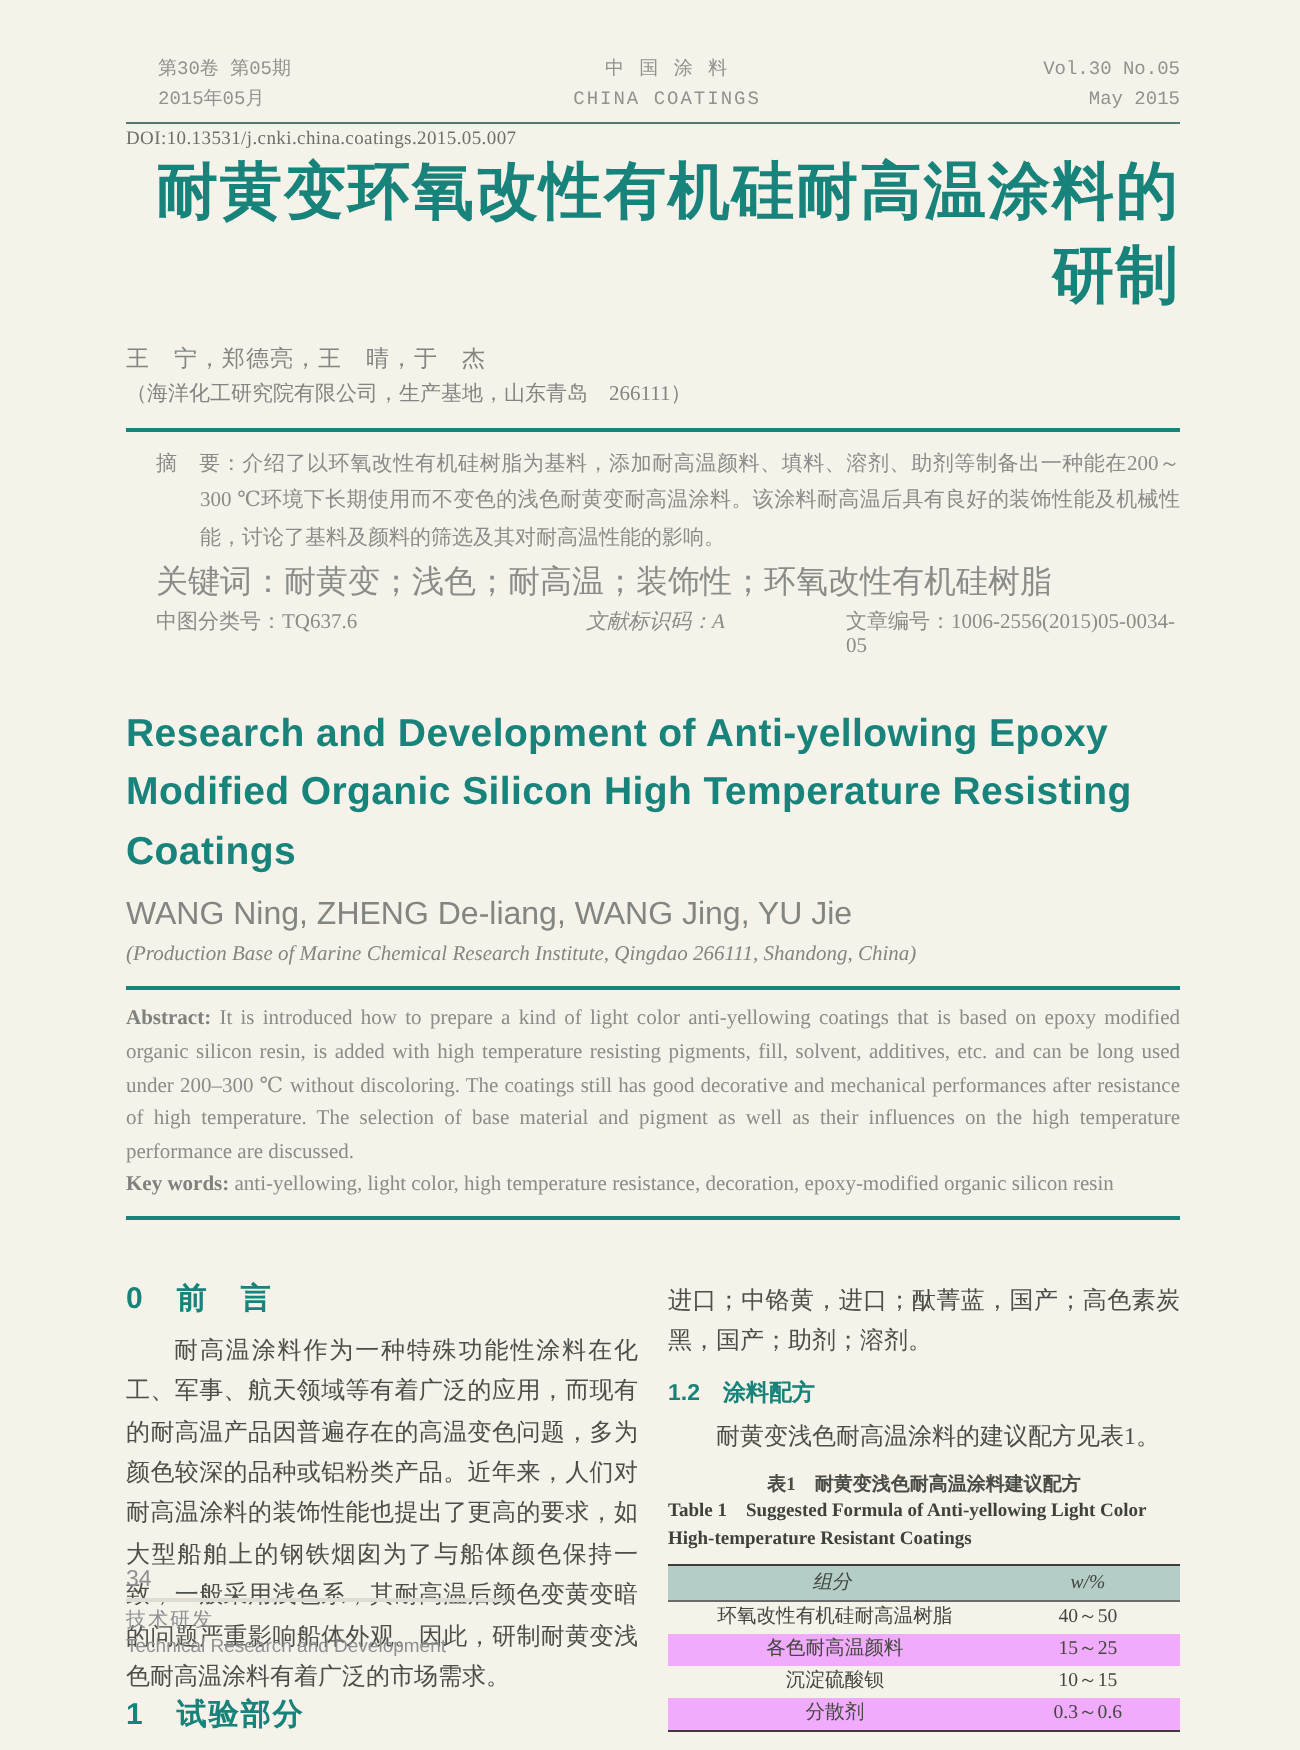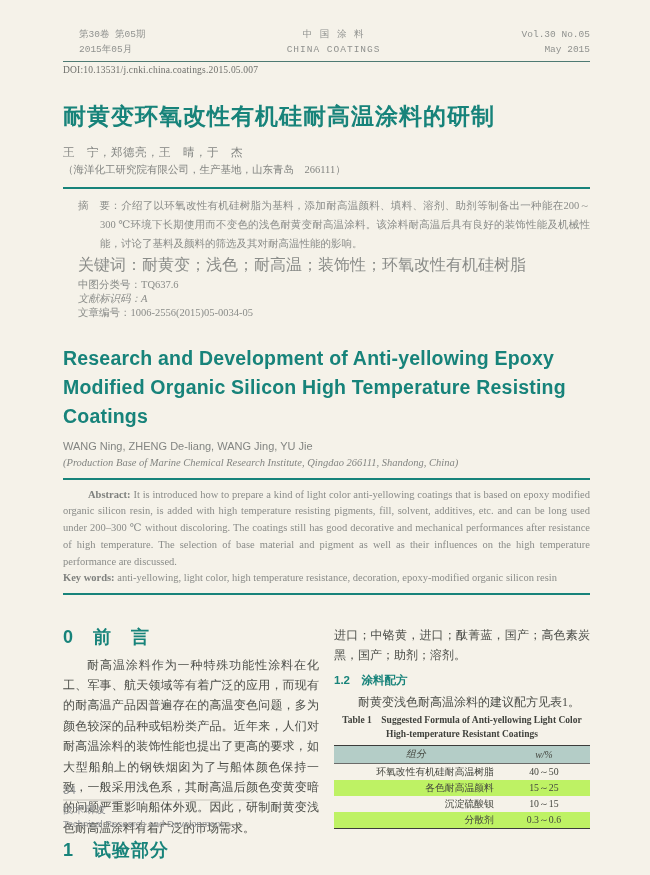--- a/index.html
+++ b/index.html
@@ -17,80 +17,79 @@
   .jheader{display:flex;justify-content:space-between;align-items:flex-start;
     font-size:9.5px;line-height:1.55;color:#90928f;font-family:Liberation Mono, monospace;margin-left:16px;}
   .jheader .col{white-space:nowrap;}
   .jheader .col.center{text-align:center;letter-spacing:1px;}
   .jheader .col.right{text-align:right;}
   .rule-thin{border:none;border-top:1px solid #4e7a73;margin:4px 0 0 0;}
   .doi{font-size:9.5px;color:#6e6f6b;margin-top:3px;letter-spacing:.2px;}
 
   
   .cn-title{
-    margin-top:26px;
     font-family:"Liberation Sans","DejaVu Sans",sans-serif;
     font-weight:bold;color:#17837a;
-    font-size:23px;line-height:1.34;letter-spacing:1px;
+    font-size:31px;line-height:1.34;letter-spacing:1px;text-align:right;
   }
   .authors-cn{margin-top:13px;font-size:11.5px;color:#838582;letter-spacing:.5px;}
   .affil-cn{margin-top:3px;font-size:10.5px;color:#838582;}
 
   .rule-teal{border:none;border-top:2.5px solid #17837a;margin:10px 0 0 0;}
   .rule-teal.thin{border-top-width:2px;}
 
   
   .abstract-cn{margin-top:8px;font-size:10.5px;line-height:1.8;color:#8a8c89;
     text-align:justify;padding-left:37px;text-indent:-22px;}
   .kw-cn{margin-top:1px;font-size:16px;color:#8a8c89;padding-left:15px;}
-  .clc-line{margin-top:2px;font-size:10.5px;color:#8a8c89;display:flex;padding-left:15px;flex-direction:column;}
+  .clc-line{margin-top:2px;font-size:10.5px;color:#8a8c89;display:flex;padding-left:15px;}
   .clc-line .seg1{width:215px;}
   .clc-line .seg2{width:130px;font-style:italic;}
   .clc-line .seg3{flex:1;}
 
   
   .en-title{
     margin-top:24px;
     font-family:"Liberation Sans","DejaVu Sans",sans-serif;
     font-weight:bold;color:#17837a;
     font-size:19.5px;line-height:1.5;letter-spacing:.2px;
   }
-  .authors-en{margin-top:8px;font-size:11px;color:#838582;font-family:"Liberation Sans","DejaVu Sans",sans-serif;}
+  .authors-en{margin-top:8px;font-size:16px;color:#838582;font-family:"Liberation Sans","DejaVu Sans",sans-serif;}
   .affil-en{margin-top:5px;font-size:10.5px;color:#838582;font-style:italic;}
   .abstract-en{margin-top:7px;font-size:10.5px;line-height:1.6;color:#8a8c89;text-align:justify;}
-  .abstract-en .lbl{font-weight:bold;color:#7f817e;margin-left:25px;}
+  .abstract-en .lbl{font-weight:bold;color:#7f817e;}
   .kw-en{margin-top:1px;font-size:10.5px;color:#8a8c89;}
   .kw-en .lbl{font-weight:bold;color:#7f817e;}
 
   
   .columns{display:flex;gap:15px;margin-top:30px;}
   .col-l,.col-r{width:256px;}
   h2.sec{margin:0 0 6px 0;font-family:"Liberation Sans","DejaVu Sans",sans-serif;
-    font-weight:bold;color:#17837a;font-size:18px;letter-spacing:1px;}
+    font-weight:bold;color:#17837a;font-size:15px;letter-spacing:1px;}
   h3.subsec{margin:8px 0 4px 0;font-family:"Liberation Sans","DejaVu Sans",sans-serif;
     font-weight:bold;color:#17837a;font-size:11.5px;}
   .para{margin:0;font-size:12px;line-height:1.7;color:#4c4e49;text-align:justify;}
   .para.indent{text-indent:2em;}
   .gap-top{margin-top:10px;}
 
   
   .tbl-cap-cn{margin-top:8px;text-align:center;font-weight:bold;font-size:9.5px;color:#4a4c47;}
-  .tbl-cap-en{text-align:center;font-weight:bold;font-size:9.5px;line-height:1.45;color:#3f413c;
+  .tbl-cap-en{text-align:left;font-weight:bold;font-size:9.5px;line-height:1.45;color:#3f413c;
     font-family:"Liberation Serif","DejaVu Serif",serif;margin-top:1px;}
   table.formula{width:100%;border-collapse:collapse;margin-top:4px;
     border-top:1.5px solid #3c3c3a;border-bottom:1.5px solid #3c3c3a;
     font-size:9.8px;color:#44463f;}
   table.formula thead th{
     background:#b4cdc7;font-weight:normal;height:15px;padding:1px 4px;
     border-bottom:1px solid #6b6b69;font-style:italic;}
   table.formula td{height:14px;padding:1px 4px;}
-  table.formula td.name{text-align:right;padding-left:7px;width:64%;}
+  table.formula td.name{text-align:center;padding-left:7px;width:64%;}
   table.formula td.val{text-align:center;}
   table.formula th.val-h{font-style:italic;}
-  table.formula tr.alt{background:#bef264;}
+  table.formula tr.alt{background:#f0abfc;}
 
   
   .footer{position:absolute;left:63px;top:784px;width:527px;
     color:#8d9093;font-family:"Liberation Sans","DejaVu Sans",sans-serif;}
   .footer .pagenum{font-size:11.5px;}
   .footer .shadow-line{margin-top:3px;width:190px;border-top:2px solid #dedbd2;}
   .footer .sec-cn{font-size:10px;margin-top:2px;letter-spacing:1px;}
   .footer .sec-en{font-size:9.5px;margin-top:1px;}
 </style>
 </head>
@@ -146,20 +145,21 @@
         <h2 class="sec">0　前　言</h2>
         <p class="para indent">耐高温涂料作为一种特殊功能性涂料在化工、军事、航天领域等有着广泛的应用，而现有的耐高温产品因普遍存在的高温变色问题，多为颜色较深的品种或铝粉类产品。近年来，人们对耐高温涂料的装饰性能也提出了更高的要求，如大型船舶上的钢铁烟囱为了与船体颜色保持一致，一般采用浅色系，其耐高温后颜色变黄变暗的问题严重影响船体外观。因此，研制耐黄变浅色耐高温涂料有着广泛的市场需求。</p>
         <h2 class="sec gap-top">1　试验部分</h2>
 
       </div>
       <div class="col-r">
         <p class="para">进口；中铬黄，进口；酞菁蓝，国产；高色素炭黑，国产；助剂；溶剂。</p>
         <h3 class="subsec">1.2　涂料配方</h3>
         <p class="para indent">耐黄变浅色耐高温涂料的建议配方见表1。</p>
 
+        <div class="tbl-cap-cn">表1　耐黄变浅色耐高温涂料建议配方</div>
         <div class="tbl-cap-en">
           <div>Table 1　Suggested Formula of Anti-yellowing Light Color</div>
           <div>High-temperature Resistant Coatings</div>
         </div>
 
         <table class="formula">
           <thead>
             <tr>
               <th>组分</th>
               <th class="val-h">w/%</th>

